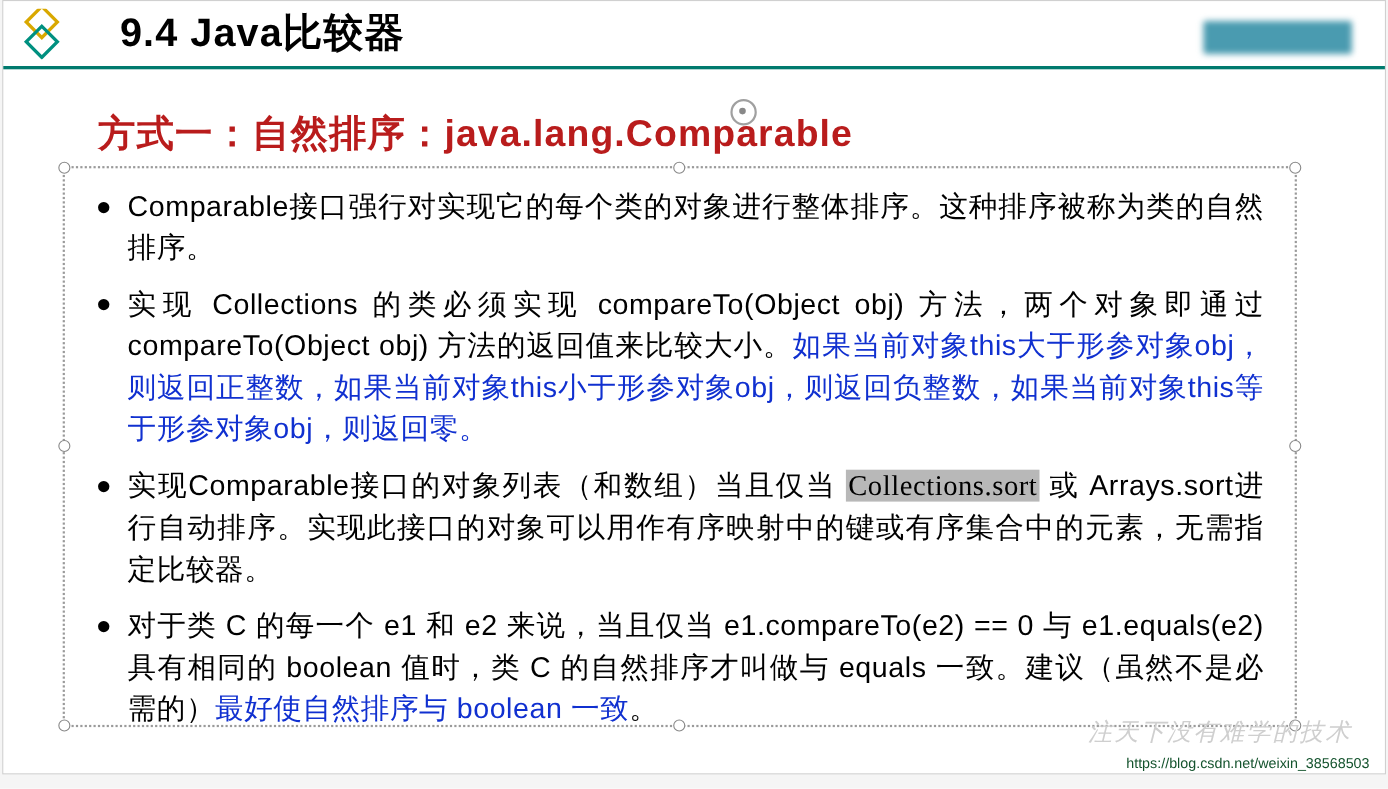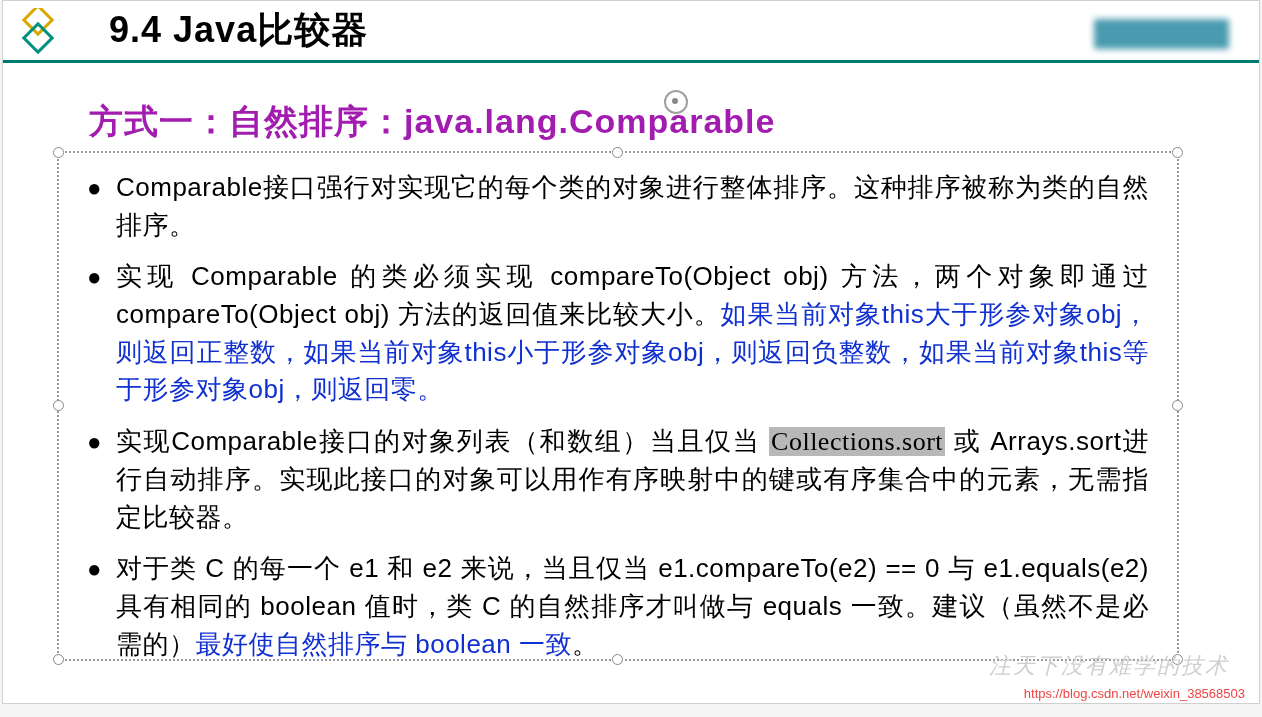--- a/index.html
+++ b/index.html
@@ -47,21 +47,21 @@
     top: 18px;
     width: 135px;
     height: 30px;
     background: #4a9bb0;
     filter: blur(3px);
     border-radius: 2px;
   }
   .subtitle {
     font-size: 34px;
     font-weight: bold;
-    color: #a21caf;
+    color: #b91c1c;
     margin: 36px 0 0 86px;
     letter-spacing: 1px;
     position: relative;
   }
   .rotate-handle {
     position: absolute;
     left: 50%;
     top: -10px;
     width: 22px;
     height: 22px;
@@ -144,21 +144,21 @@
     font-style: italic;
     font-family: "KaiTi", "STKaiti", serif;
     letter-spacing: 2px;
     text-align: center;
   }
   .footer-url {
     position: absolute;
     right: 14px;
     bottom: 2px;
     font-size: 13px;
-    color: #ef4444;
+    color: #14532d;
     font-family: Arial, sans-serif;
   }
 </style>
 </head>
 <body>
 
 <div class="slide">
 
   <div class="header">
     <div class="logo">
@@ -193,21 +193,21 @@
     <span class="sel-handle h-bm"></span>
     <span class="sel-handle h-br"></span>
 
     <div class="bullets">
         <div class="bullet">
           <span class="marker">●</span>
           <span class="text"><span>Comparable接口强行对实现它的每个类的对象进行整体排序。这种排序被称为类的自然排序。</span></span>
         </div>
         <div class="bullet">
           <span class="marker">●</span>
-          <span class="text"><span>实现 Comparable 的类必须实现 compareTo(Object obj) 方法，两个对象即通过 compareTo(Object obj) 方法的返回值来比较大小。</span><span class="blue">如果当前对象this大于形参对象obj，则返回正整数，如果当前对象this小于形参对象obj，则返回负整数，如果当前对象this等于形参对象obj，则返回零。</span></span>
+          <span class="text"><span>实现 Collections 的类必须实现 compareTo(Object obj) 方法，两个对象即通过 compareTo(Object obj) 方法的返回值来比较大小。</span><span class="blue">如果当前对象this大于形参对象obj，则返回正整数，如果当前对象this小于形参对象obj，则返回负整数，如果当前对象this等于形参对象obj，则返回零。</span></span>
         </div>
         <div class="bullet">
           <span class="marker">●</span>
           <span class="text"><span>实现Comparable接口的对象列表（和数组）当且仅当 </span><span class="hl">Collections.sort</span><span> 或 Arrays.sort进行自动排序。实现此接口的对象可以用作有序映射中的键或有序集合中的元素，无需指定比较器。</span></span>
         </div>
         <div class="bullet">
           <span class="marker">●</span>
           <span class="text"><span>对于类 C 的每一个 e1 和 e2 来说，当且仅当 e1.compareTo(e2) == 0 与 e1.equals(e2) 具有相同的 boolean 值时，类 C 的自然排序才叫做与 equals 一致。建议（虽然不是必需的）</span><span class="blue">最好使自然排序与 boolean 一致</span><span>。</span></span>
         </div>
       </div>

